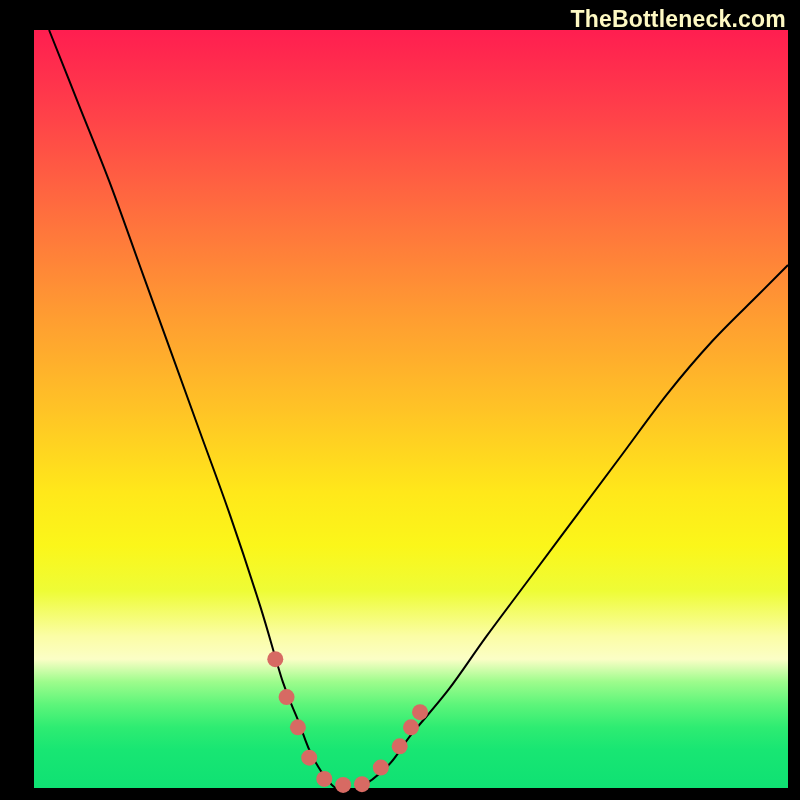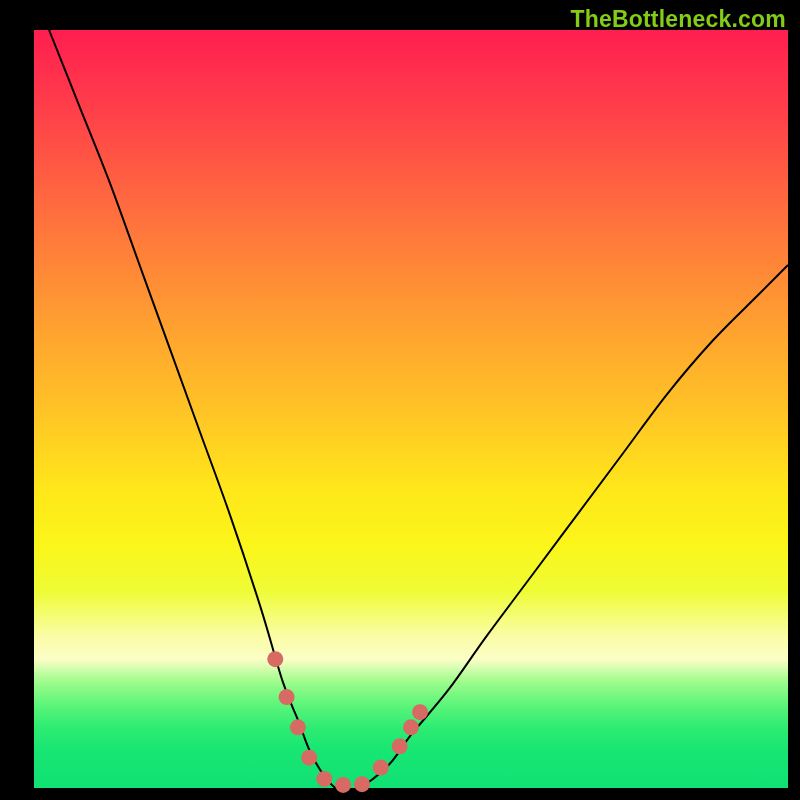--- a/index.html
+++ b/index.html
@@ -27,21 +27,21 @@
       #5df57a 89%,
       #2eec72 92%,
       #18e673 95%,
       #0fe173 100%
     );
   }
   .watermark {
     position: absolute;
     font-family: Arial, Helvetica, sans-serif;
     font-weight: 600;
-    color: #84cc16;
+    color: #fef9c3;
     letter-spacing: 0.2px;
     white-space: nowrap;
   }
   svg.curve {
     position: absolute;
     left: 0;
     top: 0;
   }
 </style>
 </head>

